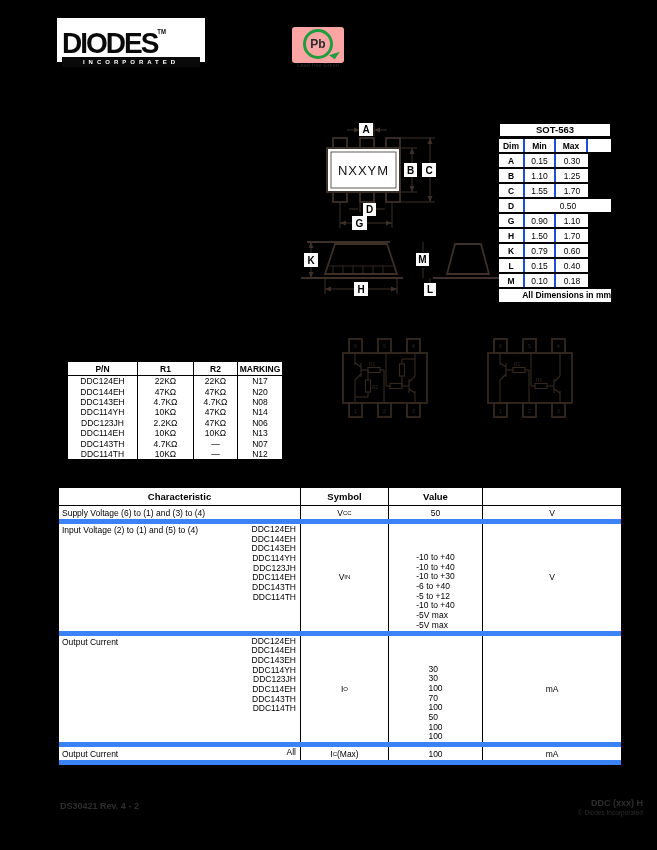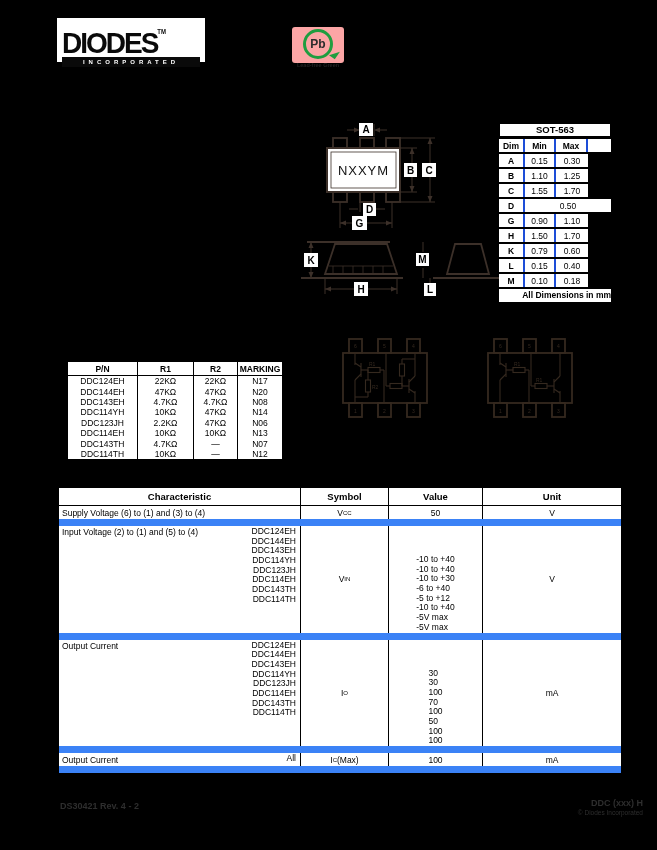--- a/index.html
+++ b/index.html
@@ -52,21 +52,21 @@
       box-sizing:border-box;font-size:8.5px;}
   .pn-row{display:grid;grid-template-columns:70px 56px 44px 1fr;}
   .pn-head{font-weight:bold;border-bottom:1.5px solid #000;height:13px;}
   .pc{border-right:1px solid #000;display:flex;align-items:center;justify-content:center;height:100%;}
   .pc.last{border-right:none;}
   .pn-body .pn-row{height:10.4px;}
 
   
   .rt{position:absolute;left:58px;top:487px;width:564px;background:#fff;border:1px solid #000;
       box-sizing:border-box;font-size:8.5px;}
-  .rt-row{display:grid;grid-template-columns:242px 88px 94px 1fr;border-bottom:7px solid #3b82f6;}
+  .rt-row{display:grid;grid-template-columns:242px 88px 94px 1fr;border-bottom:5px solid #3b82f6;}
   .rt-row.nb{border-bottom:none;}
   .rt-head{height:17px;font-weight:bold;font-size:9.5px;border-bottom:1.5px solid #000;}
   .rc{border-right:1px solid #000;display:flex;align-items:center;justify-content:center;box-sizing:border-box;}
   .rc.last{border-right:none;}
   .rc-char{border-right:1px solid #000;position:relative;box-sizing:border-box;padding:1px 2px 1px 3px;}
   .rt-label{position:absolute;left:3px;top:1px;white-space:nowrap;}
   .rt-label.mid{top:0;bottom:0;display:flex;align-items:center;}
   .lines div{height:9.7px;line-height:9.7px;}
   .parts{text-align:right;padding-right:2px;}
   .vals{text-align:left;margin-top:29px;}
@@ -412,21 +412,20 @@
           <div class="pc last">N12</div>
       </div>
     </div>
   </div>
 
   <div class="rt">
     <div class="rt-row rt-head">
       <div class="rc">Characteristic</div>
       <div class="rc">Symbol</div>
       <div class="rc">Value</div>
-      <div class="rc last">Unit</div>
     </div>
 
     <div class="rt-row h13">
       <div class="rc-char">
           <span class="rt-label mid">Supply Voltage  (6) to (1) and (3) to (4)</span>
         </div>
       <div class="rc">
           <span>V</span>
           <sub>CC</sub>
         </div>

